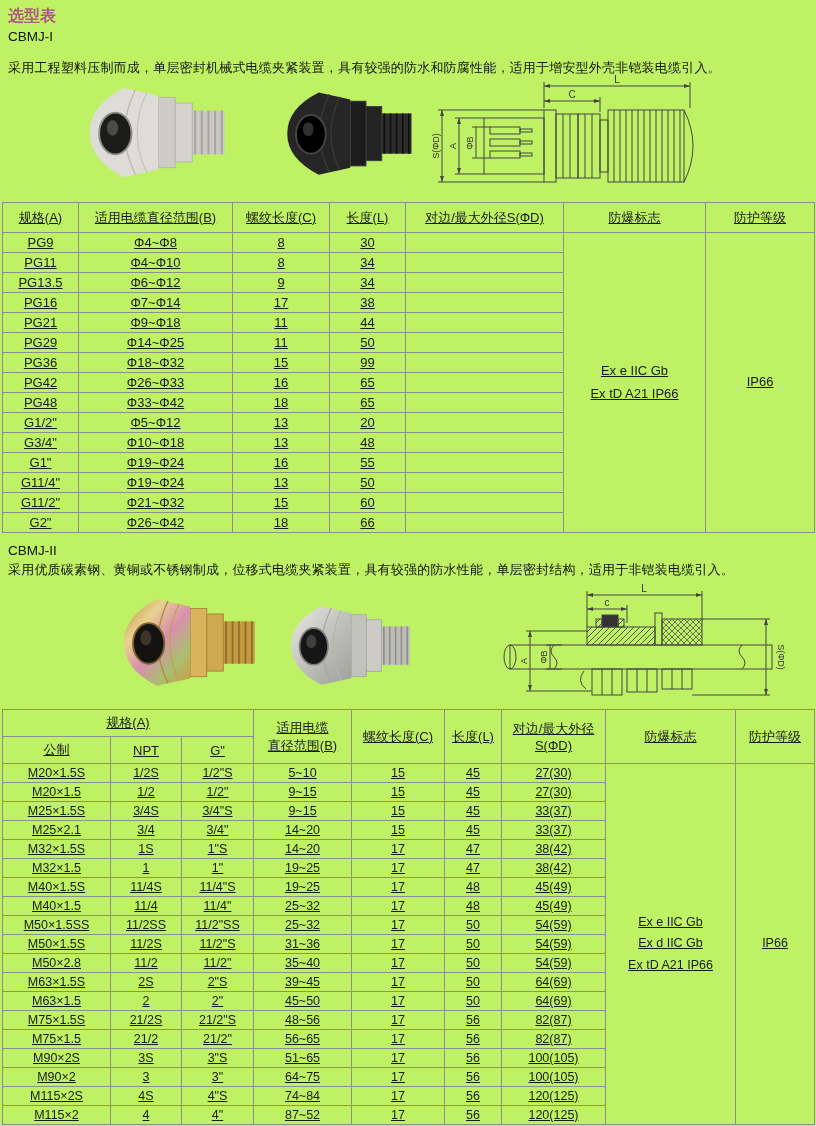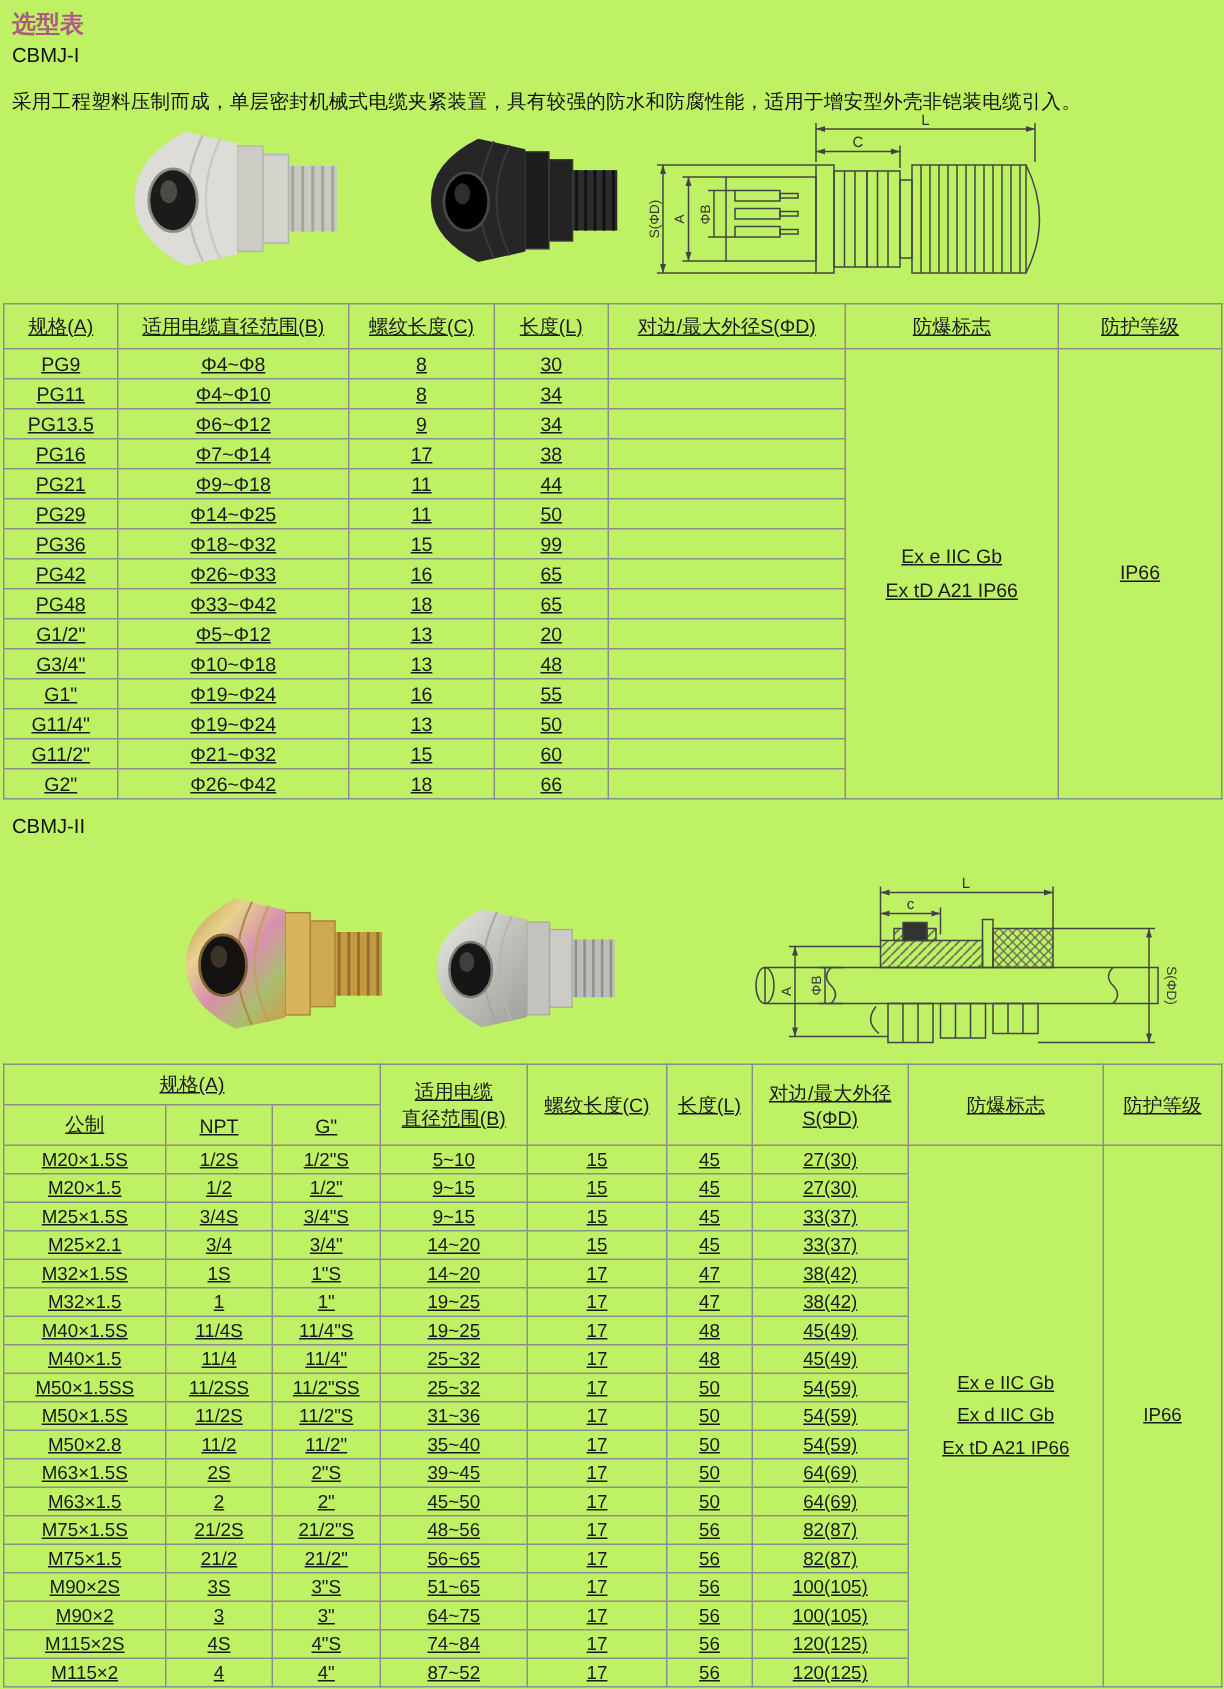--- a/index.html
+++ b/index.html
@@ -266,20 +266,21 @@
             <td>Φ26~Φ42</td>
             <td>18</td>
             <td>66</td>
             <td></td>
           </tr>
         </tbody>
     </table>
   </div>
 
   <div class="abs model-heading" style="top:543px;">CBMJ-II</div>
+  <div class="abs model-desc" style="top:561px;">采用优质碳素钢、黄铜或不锈钢制成，位移式电缆夹紧装置，具有较强的防水性能，单层密封结构，适用于非铠装电缆引入。</div>
 
   <svg class="abs" style="left:108px;top:590px;" width="168" height="106" viewBox="0 0 160 115">
     <defs>
       <linearGradient id="brassG" x1="0" y1="0" x2="0.9" y2="1">
         <stop offset="0" stop-color="#b98f3e"></stop>
           <stop offset="0.3" stop-color="#e8d28e"></stop>
         <stop offset="0.55" stop-color="#d98fae"></stop>
           <stop offset="0.8" stop-color="#a9bf6e"></stop>
         <stop offset="1" stop-color="#c9a04e"></stop>
       </linearGradient>

